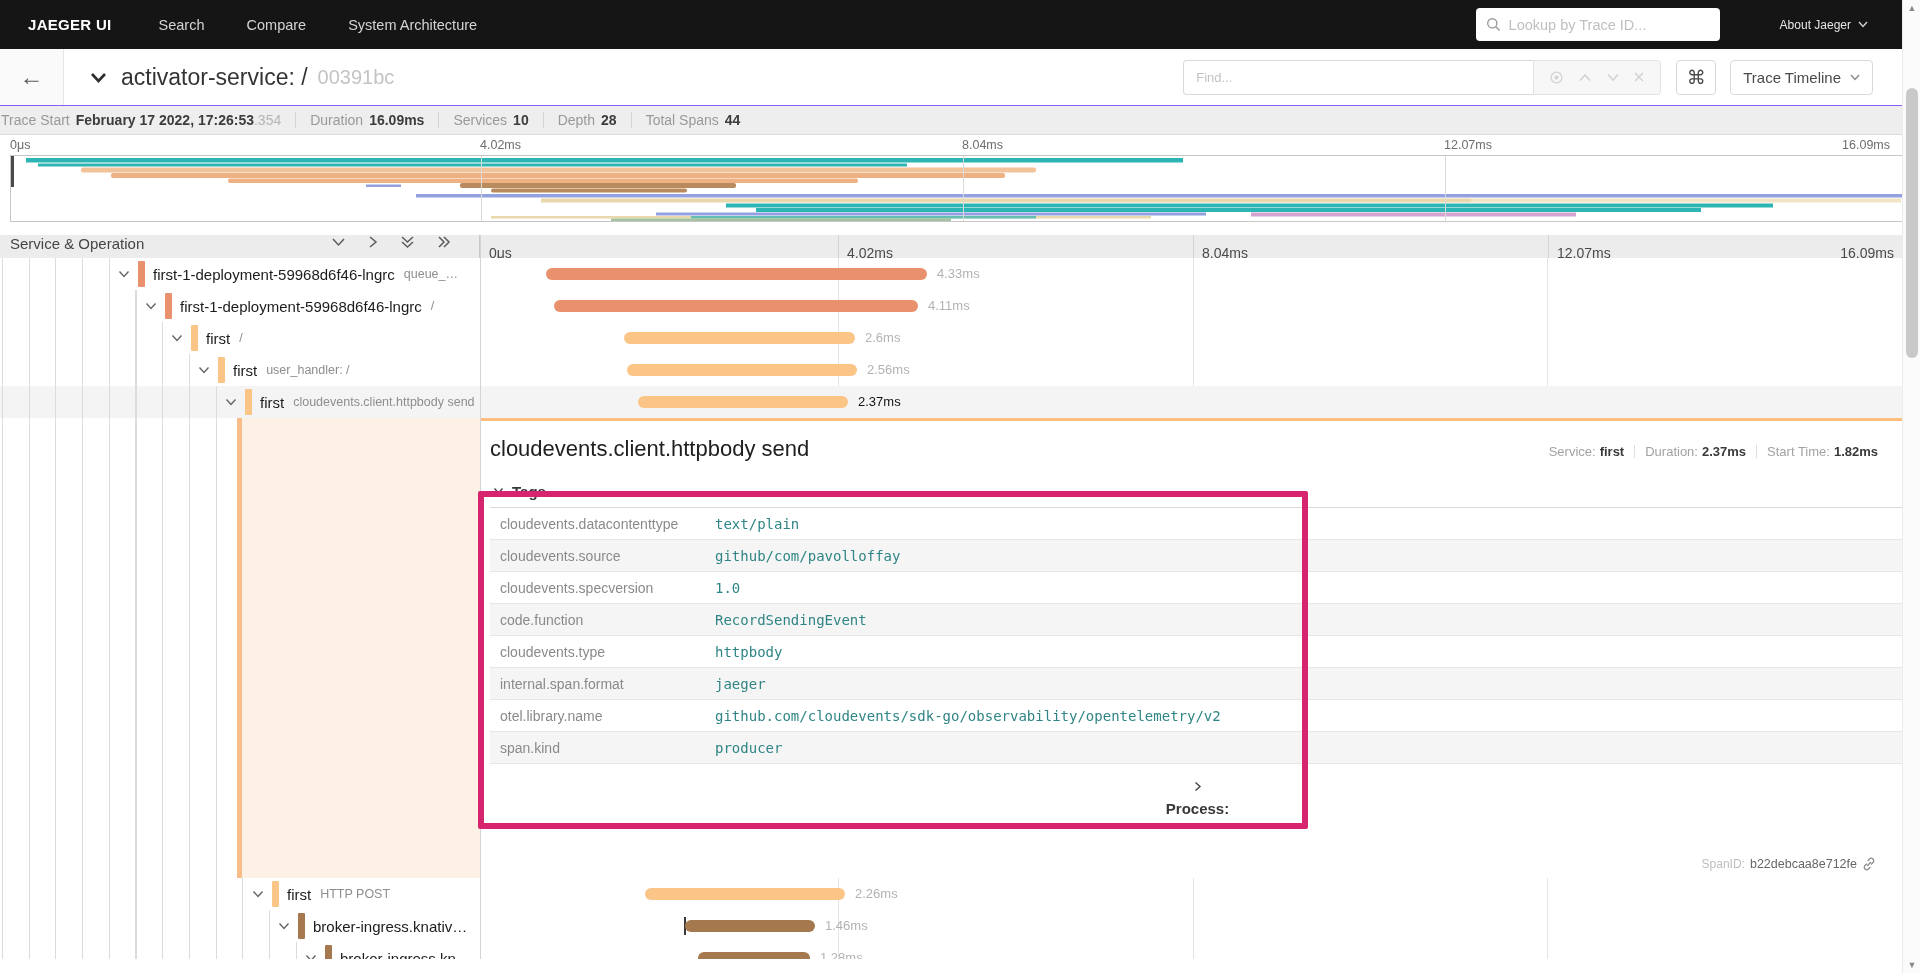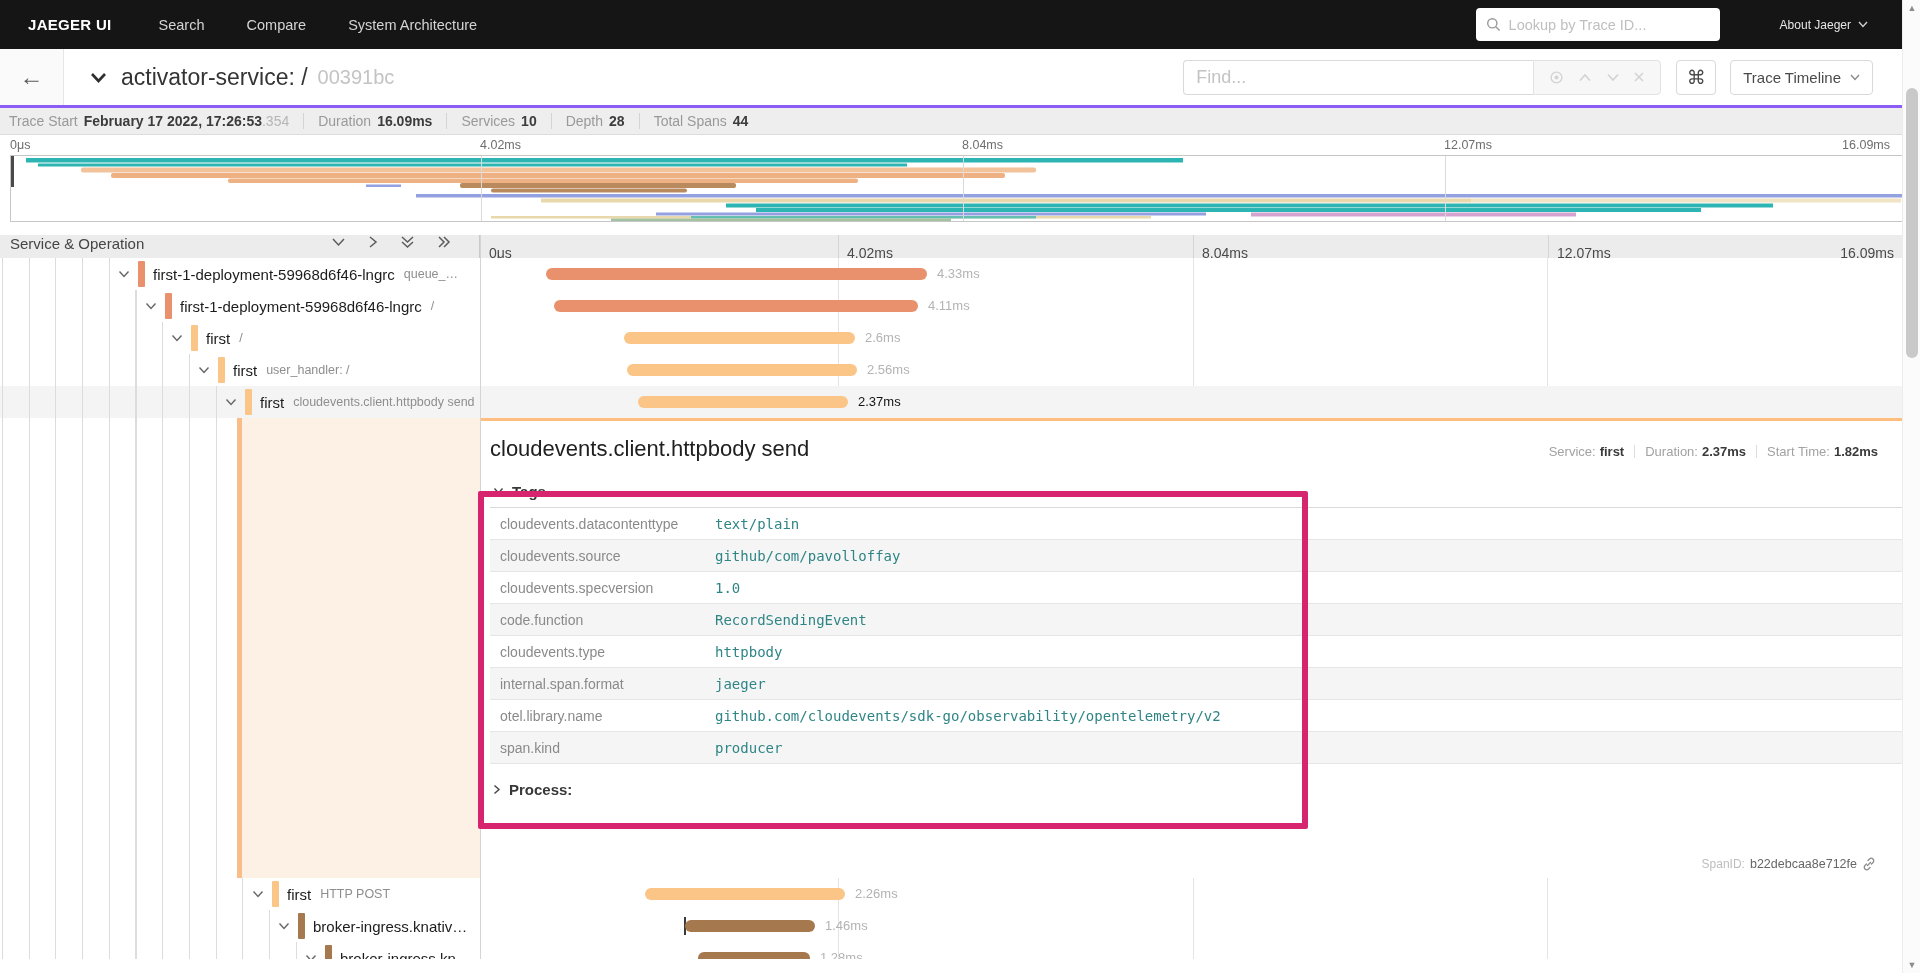--- a/index.html
+++ b/index.html
@@ -23,34 +23,34 @@
     display:flex; align-items:center; }
   .backcell { width:64px; height:56px; background:#fafafa; border-right:1px solid #e6e6e6;
     display:flex; align-items:center; justify-content:center; }
   .backarrow { font-size:24px; color:#595959; line-height:1; }
   .titlewrap { display:flex; align-items:center; margin-left:26px; }
   .title { font-size:23px; color:#343434; margin-left:14px; }
   .traceid { font-size:20px; color:#c4c4c4; margin-left:10px; }
   .thead-right { margin-left:auto; display:flex; align-items:center; margin-right:29px; }
   .findgroup { display:flex; height:35px; }
   .findinput { width:350px; border:1px solid #d9d9d9; border-right:none; border-radius:4px 0 0 4px;
-    padding:8px 12px; font-size:18px; color:#555; background:#fff; outline:none;
+    padding:8px 12px; font-size:13px; color:#555; background:#fff; outline:none;
     font-family:"Liberation Sans",sans-serif; }
   .findinput::placeholder { color:#c3c3c3; }
   .findicons { width:128px; border:1px solid #e2e2e2; border-radius:0 4px 4px 0; background:#f7f7f7;
     display:flex; align-items:center; justify-content:space-around; padding:0 8px; }
   .cmdbtn { width:40px; height:35px; border:1px solid #d9d9d9; border-radius:4px; background:#fff;
     font-size:19px; color:#4a4a4a; margin-left:15px; display:flex; align-items:center; justify-content:center; }
   .viewsel { height:35px; border:1px solid #d9d9d9; border-radius:4px; background:#fff; margin-left:14px;
     display:flex; align-items:center; padding:0 12px; gap:9px; font-size:15px; color:#4a4a4a; }
 
   
   .stats { position:absolute; left:0; top:105px; width:1902px; height:30px; background:#eee;
-    border-top:3px solid #8b5cf6; border-bottom:1px solid #dcdcdc; display:flex; align-items:center;
-    font-size:14px; padding-left:9px; }
+    border-top:1px solid #8b5cf6; border-bottom:1px solid #dcdcdc; display:flex; align-items:center;
+    font-size:14px; padding-left:1px; }
   .stat { display:flex; align-items:center; }
   .stat .lbl { color:#999; margin-right:6px; }
   .stat .val { color:#3c3c3c; font-weight:bold; }
   .stat .suf { color:#b5b5b5; font-weight:normal; }
   .statdiv { width:1px; height:16px; background:#d4d4d4; margin:0 14px; }
 
   
   .mm-labels { position:absolute; left:0; top:135px; width:1902px; height:20px; background:#fff; }
   .mm-labels span { position:absolute; top:3px; font-size:12.5px; color:#6e6e6e; }
   .mm-canvas { position:absolute; left:10px; top:155px; width:1900px; height:67px; background:#fff;
@@ -108,21 +108,21 @@
   .dp-meta .sep { width:1px; height:13px; background:#ddd; margin:0 10px; align-self:center; }
   .tagsec { margin-top:13px; }
   .tag-head { height:33px; display:flex; align-items:center; gap:8px; border-bottom:1px solid #d9d9d9;
     padding-left:3px; }
   .tag-head .t { font-size:15px; font-weight:bold; color:#383838; }
   .tag-row { height:32px; display:flex; align-items:center; border-bottom:1px solid #e6e6e6;
     padding-left:10px; }
   .tag-row:nth-child(even) { background:#f5f5f5; }
   .tag-k { width:215px; flex:none; font-size:14px; color:#8a8a8a; }
   .tag-v { font-family:"DejaVu Sans Mono","Liberation Mono",monospace; font-size:14px; color:#2f8585; }
-  .procline { margin-top:17px; display:flex; align-items:center; gap:8px; padding-left:3px; }
+  .procline { margin-top:17px; display:flex; align-items:center; gap:8px; padding-left:3px;flex-direction:column; }
   .procline .t { font-size:15px; font-weight:bold; color:#383838; }
   .spanid { position:absolute; right:26px; bottom:7px; display:flex; align-items:center; gap:5px; }
   .spanid .lbl { font-size:12px; color:#bdbdbd; }
   .spanid .val { font-size:12.5px; color:#666; }
 
   
   .annotation { position:absolute; left:478px; top:491px; width:830px; height:338px;
     border:6px solid #d6246e; border-radius:2px; z-index:50; pointer-events:none; }
 
   

